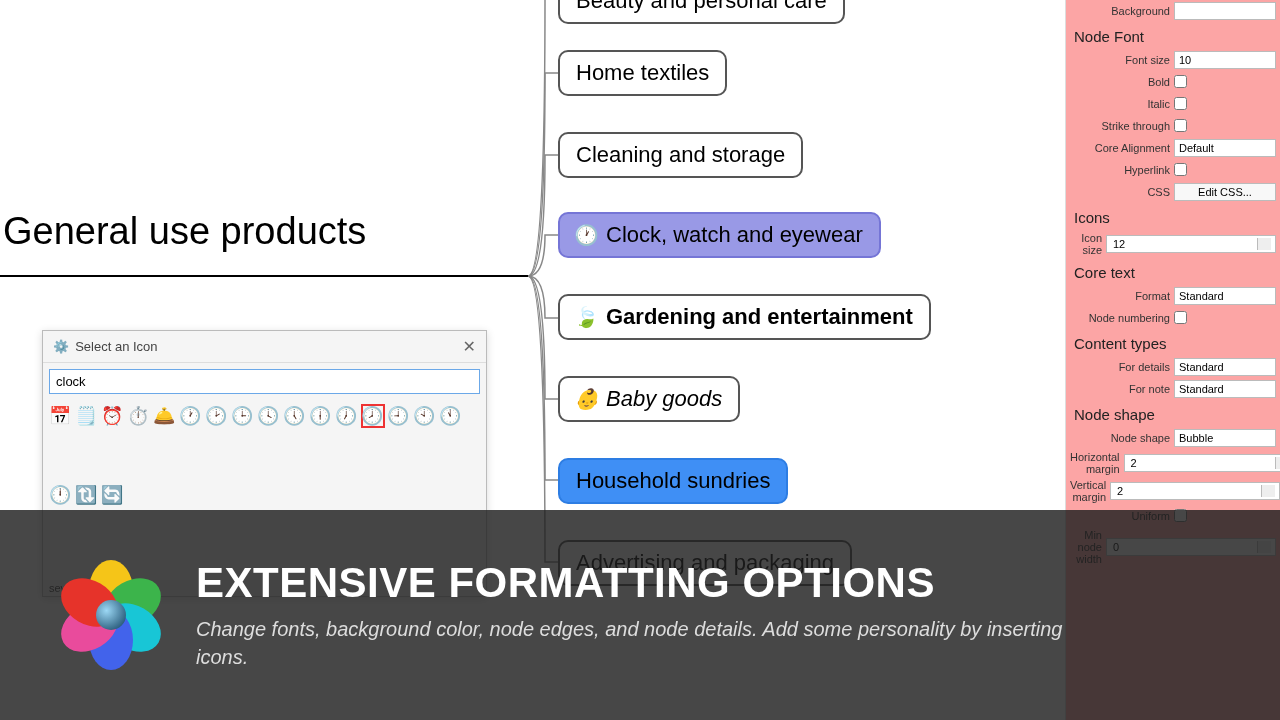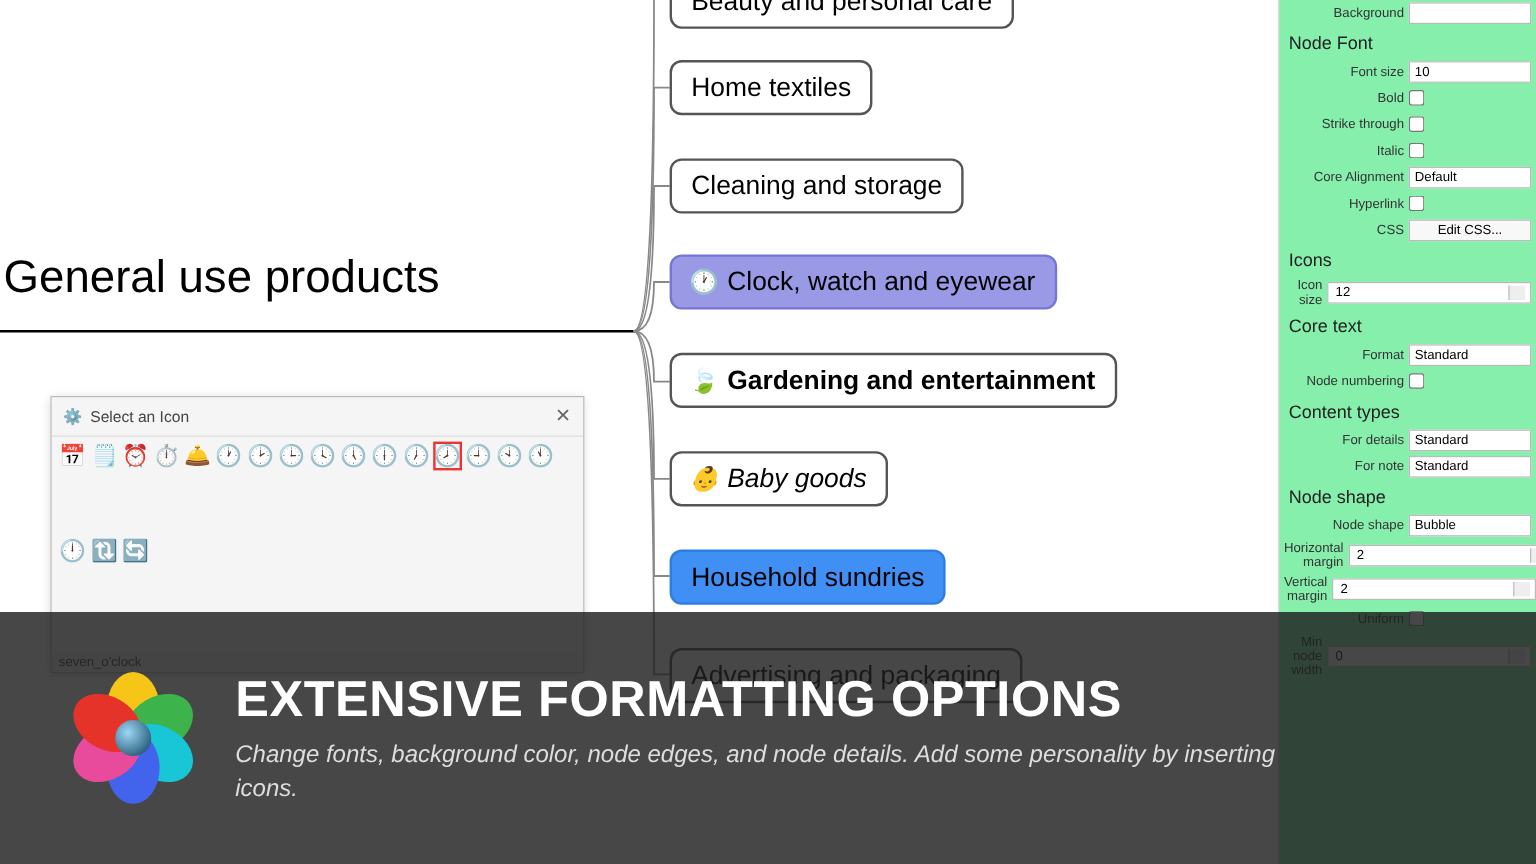--- a/index.html
+++ b/index.html
@@ -19,21 +19,21 @@
 .icon-dialog { position: absolute; left: 42px; top: 330px; width: 445px; background: #f5f5f5; border: 1px solid #bbb; box-shadow: 0 2px 8px rgba(0,0,0,0.15); font-size: 13px; }
 .icon-dialog-header { display: flex; align-items: center; padding: 6px 10px; border-bottom: 1px solid #ddd; }
 .icon-dialog-title { flex: 1; margin-left: 6px; color: #444; }
 .icon-dialog-close { cursor: pointer; color: #666; font-size: 16px; }
 .icon-search { margin: 6px; width: calc(100% - 12px); padding: 4px 6px; border: 1px solid #6ba8e8; font-size: 13px; }
 .icon-grid { padding: 4px 6px 20px; display: flex; flex-wrap: wrap; gap: 2px; min-height: 180px; }
 .icon-item { width: 24px; height: 24px; display: flex; align-items: center; justify-content: center; font-size: 18px; cursor: pointer; border: 1px solid transparent; }
 .icon-item.selected { border: 2px solid #e33; }
 .icon-status { padding: 2px 6px; font-size: 11px; color: #444; background: #eee; }
 
-.props { position: absolute; right: 0; top: 0; width: 215px; height: 720px; background: #86efac; border-left: 1px solid #ddd; font-size: 12px; color: #333; overflow: hidden; }
+.props { position: absolute; right: 0; top: 0; width: 215px; height: 720px; background: #fca5a5; border-left: 1px solid #ddd; font-size: 12px; color: #333; overflow: hidden; }
 .props-heading { font-size: 15px; padding: 6px 8px 4px; color: #222; }
 .props-row { display: flex; align-items: center; padding: 2px 4px; gap: 4px; }
 .props-label { width: 100px; text-align: right; font-size: 11px; color: #333; }
 .props-ctrl { flex: 1; }
 .props-ctrl input[type=text], .props-ctrl select, .props-ctrl .spinner, .props-ctrl button { width: 100%; font-size: 11px; padding: 2px 4px; border: 1px solid #bbb; background: #fff; }
 .props-ctrl input[type=checkbox] { margin: 2px 0; }
 .props-ctrl .spinner { display: flex; }
 .props-ctrl .spinner input { flex: 1; border: none; padding: 0 2px; font-size: 11px; }
 .props-ctrl .spinner .spin-btns { width: 14px; background: #eee; border-left: 1px solid #bbb; }
 .props-ctrl button { cursor: pointer; background: #f8f8f8; }
@@ -94,20 +94,21 @@
         <span>Advertising and packaging</span>
       </div>
     </div>
 
   <div class="icon-dialog">
     <div class="icon-dialog-header">
       <span>⚙️</span>
       <span class="icon-dialog-title">Select an Icon</span>
       <span class="icon-dialog-close">✕</span>
     </div>
+    <input class="icon-search" type="text" value="clock" style="">
     <div class="icon-grid" id="icon-grid">
         <div class="icon-item">📅</div>
         <div class="icon-item">🗒️</div>
         <div class="icon-item">⏰</div>
         <div class="icon-item">⏱️</div>
         <div class="icon-item">🛎️</div>
         <div class="icon-item">🕐</div>
         <div class="icon-item">🕑</div>
         <div class="icon-item">🕒</div>
         <div class="icon-item">🕓</div>
@@ -135,25 +136,25 @@
   <div class="props-heading">Node Font</div>
   <div class="props-row">
       <div class="props-label">Font size</div>
       <div class="props-ctrl"><input type="text" value="10" style=""></div>
     </div>
   <div class="props-row">
       <div class="props-label">Bold</div>
       <div class="props-ctrl"><input type="checkbox" style=""></div>
     </div>
   <div class="props-row">
+      <div class="props-label">Italic</div>
+      <div class="props-ctrl"><input type="checkbox" style=""></div>
+    </div>
+  <div class="props-row">
       <div class="props-label">Strike through</div>
-      <div class="props-ctrl"><input type="checkbox" style=""></div>
-    </div>
-  <div class="props-row">
-      <div class="props-label">Italic</div>
       <div class="props-ctrl"><input type="checkbox" style=""></div>
     </div>
   <div class="props-row">
       <div class="props-label">Core Alignment</div>
       <div class="props-ctrl"><input type="text" value="Default" style=""></div>
     </div>
   <div class="props-row">
       <div class="props-label">Hyperlink</div>
       <div class="props-ctrl"><input type="checkbox" style=""></div>
     </div>

